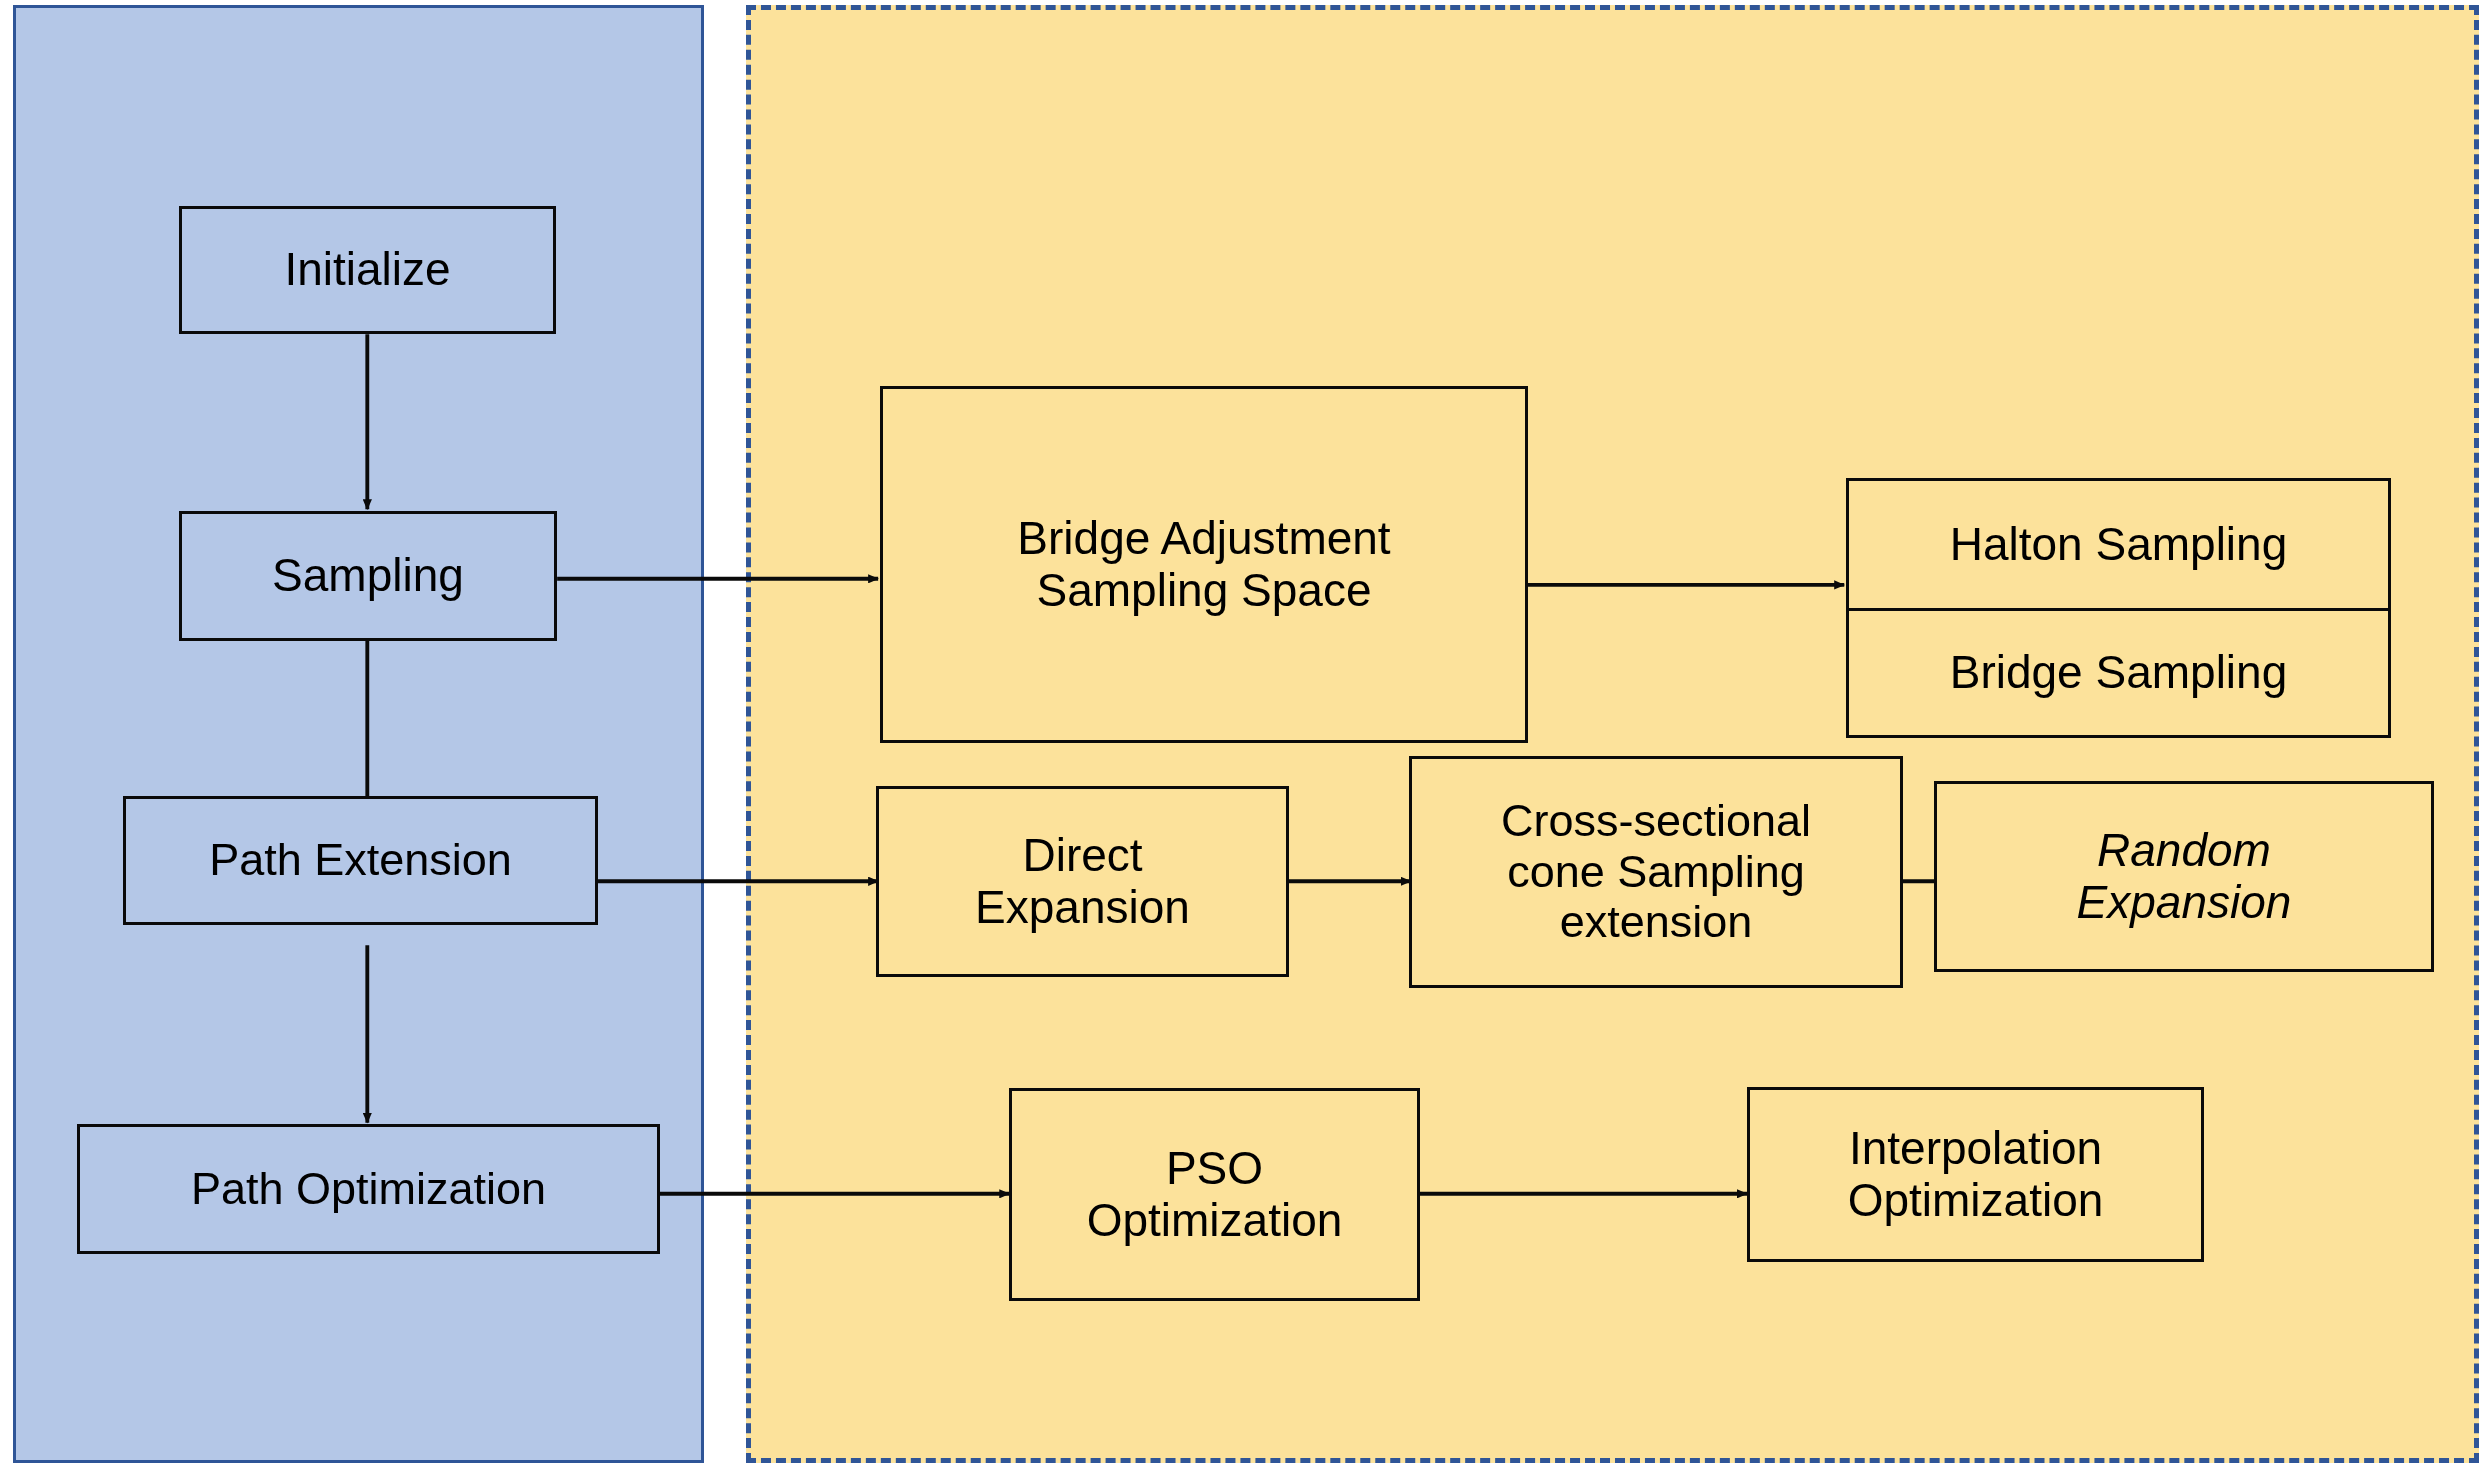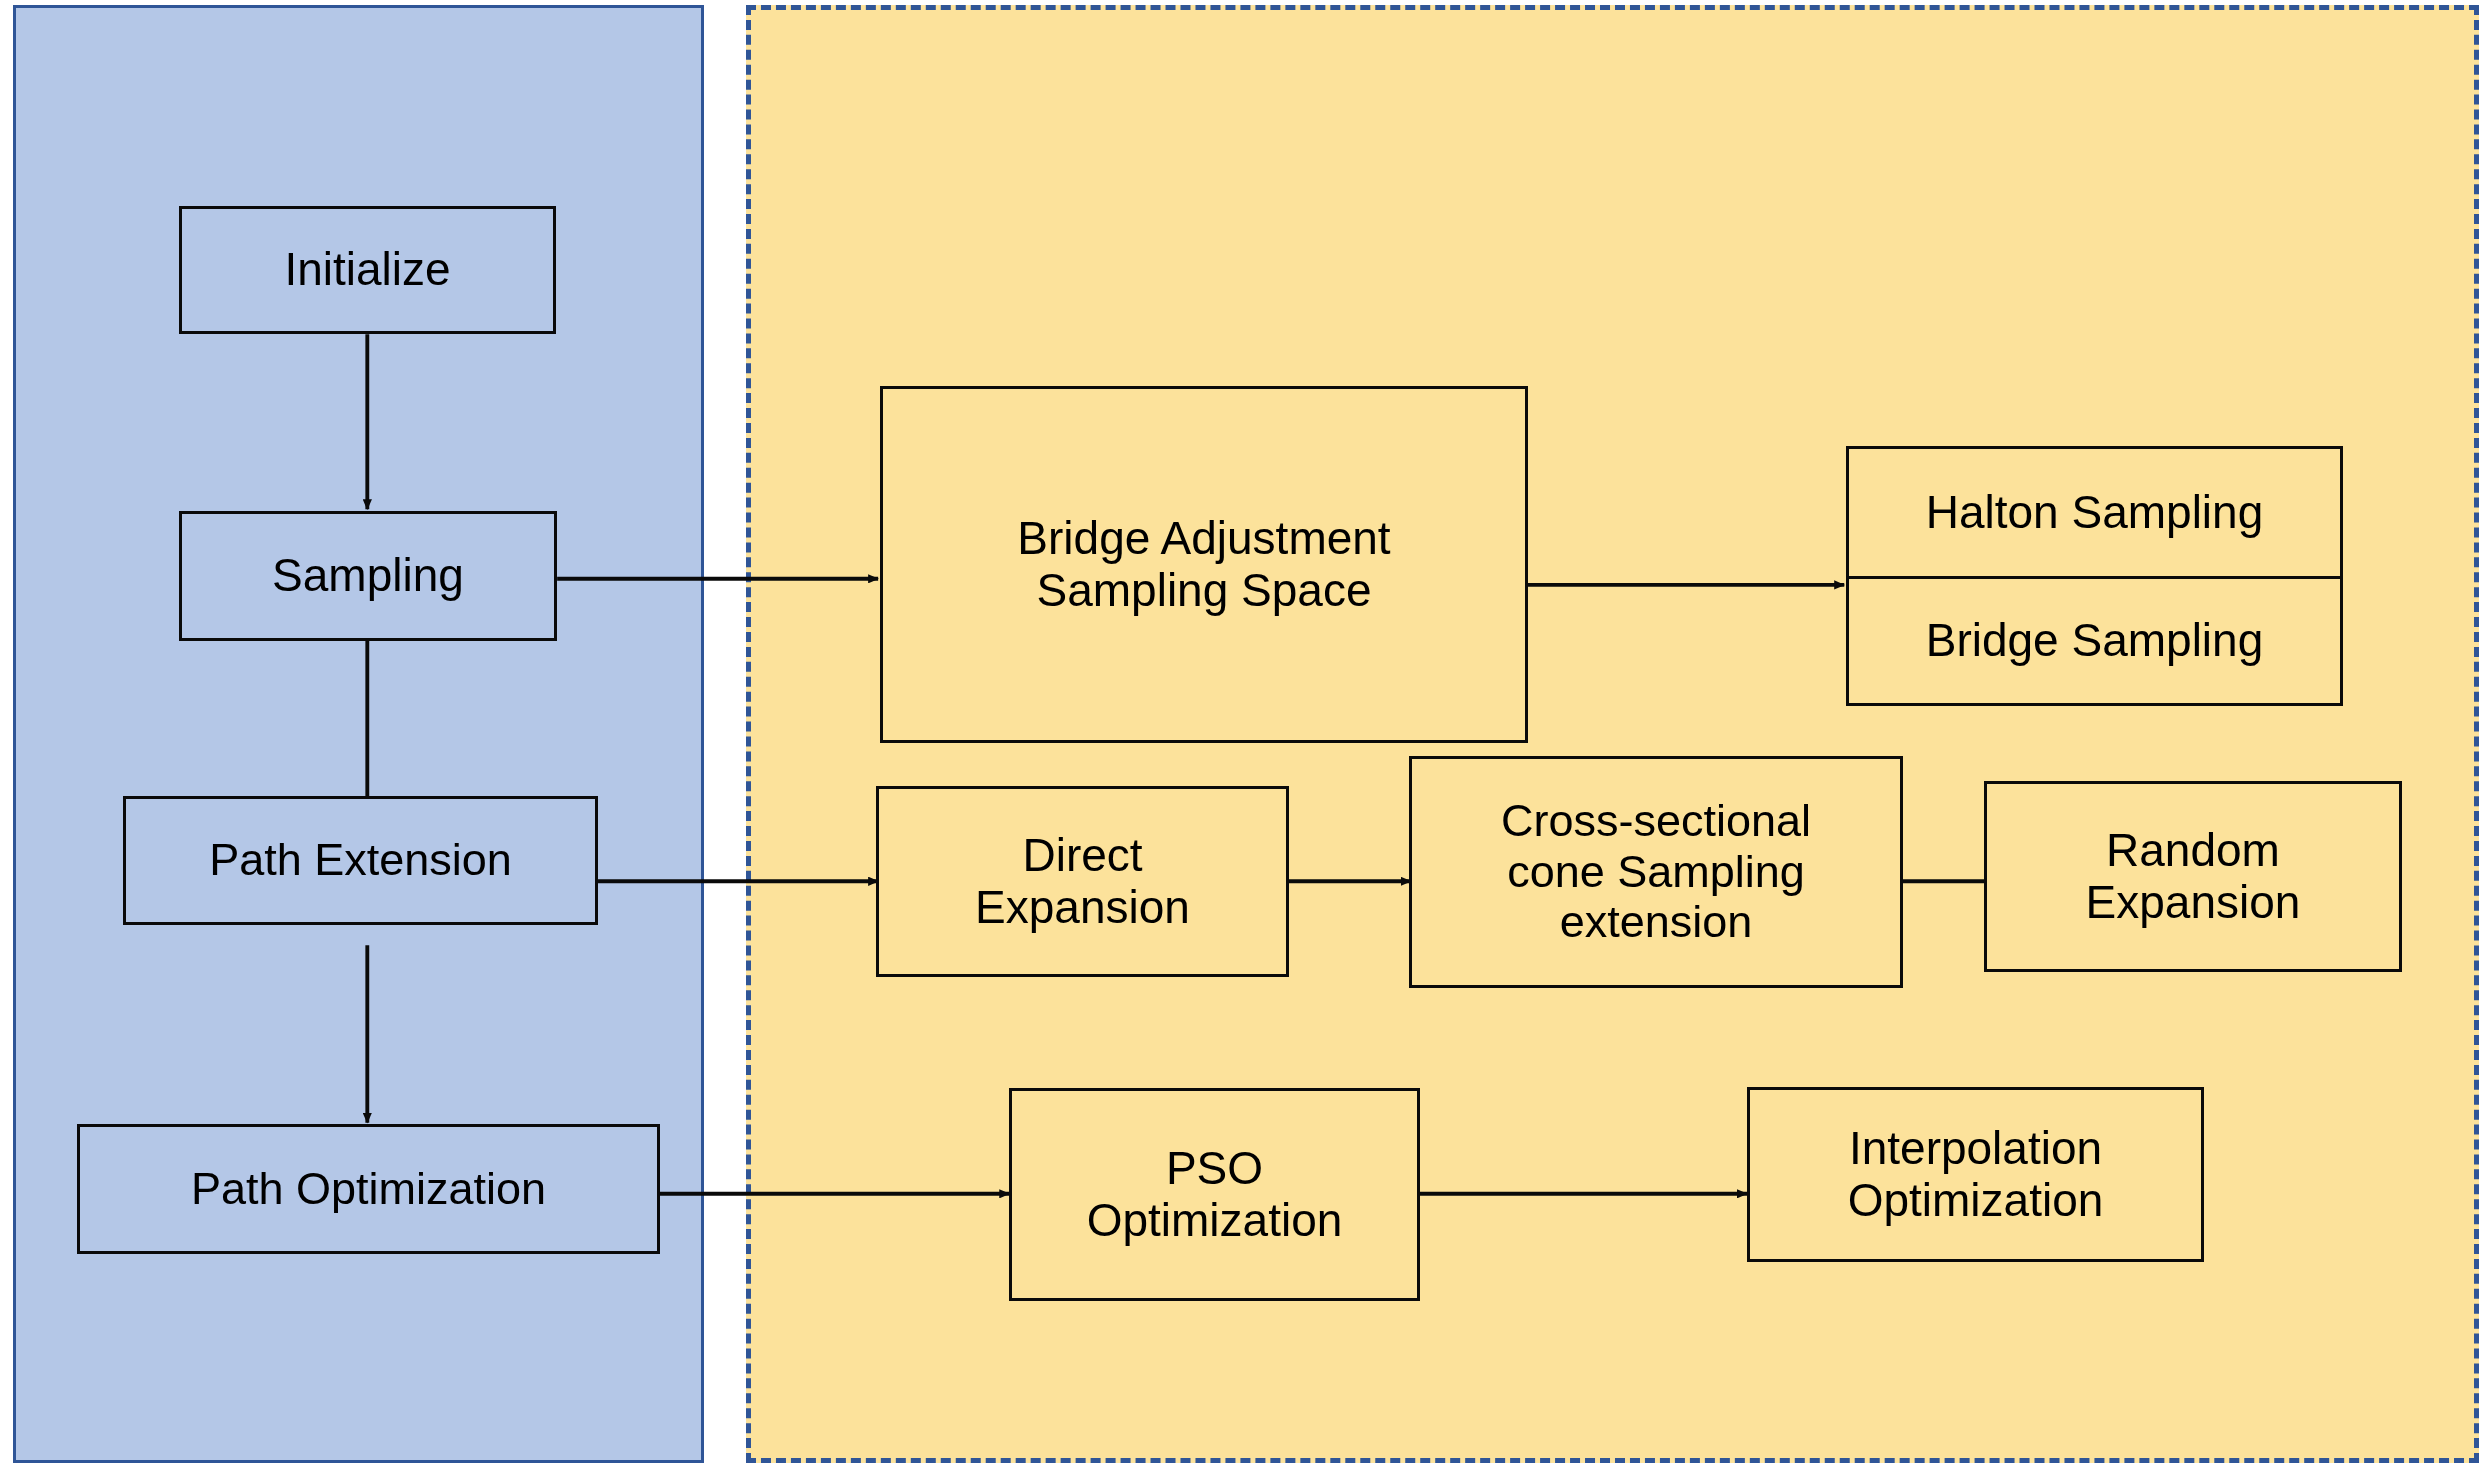--- a/index.html
+++ b/index.html
@@ -115,41 +115,41 @@
 
   <div class="node blue f58" style="left:77px; top:1124px; width:583px; height:130px;">
     <span class="ln">Path Optimization</span>
   </div>
 
   <div class="node amber f60" style="left:880px; top:386px; width:648px; height:357px;">
     <span class="ln">Bridge Adjustment</span>
     <span class="ln">Sampling Space</span>
   </div>
 
-  <div class="node amber f60 split" style="left:1846px; top:446px; width:497px; height:260px;align-items:flex-end;">
+  <div class="node amber f60 split" style="left:1846px; top:478px; width:545px; height:260px;align-items:flex-end;">
     <div class="half">
       <span class="ln">Halton Sampling</span>
     </div>
     <div class="half">
       <span class="ln">Bridge Sampling</span>
     </div>
   </div>
 
   <div class="node amber f60" style="left:876px; top:786px; width:413px; height:191px;">
     <span class="ln">Direct</span>
     <span class="ln">Expansion</span>
   </div>
 
   <div class="node amber f58" style="left:1409px; top:756px; width:494px; height:232px;">
     <span class="ln">Cross-sectional</span>
     <span class="ln">cone Sampling</span>
     <span class="ln">extension</span>
   </div>
 
-  <div class="node amber f60" style="left:1984px; top:781px; width:418px; height:191px;">
+  <div class="node amber f60" style="left:1934px; top:781px; width:500px; height:191px;font-style:italic;">
     <span class="ln">Random</span>
     <span class="ln">Expansion</span>
   </div>
 
   <div class="node amber f60" style="left:1009px; top:1088px; width:411px; height:213px;">
     <span class="ln">PSO</span>
     <span class="ln">Optimization</span>
   </div>
 
   <div class="node amber f60" style="left:1747px; top:1087px; width:457px; height:175px;">

